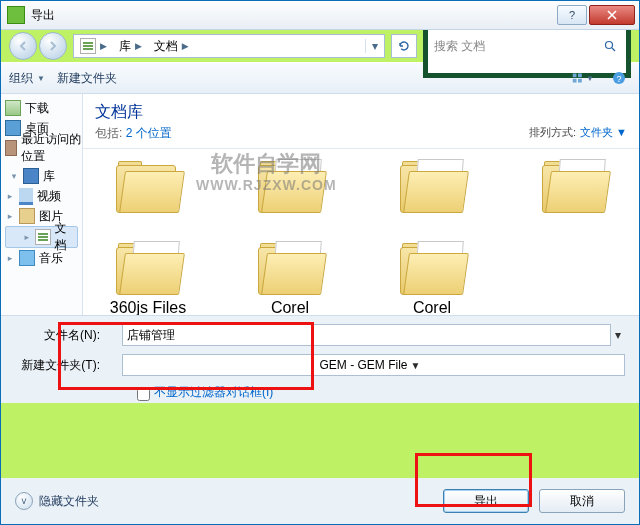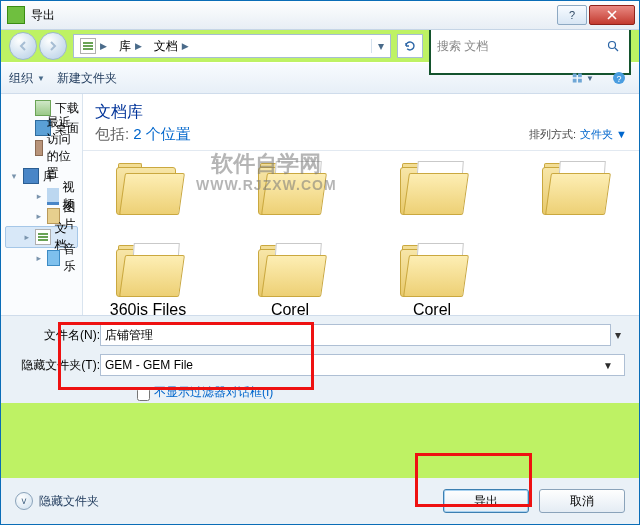--- a/index.html
+++ b/index.html
@@ -10,65 +10,65 @@
   .winbtns{display:flex;height:20px;margin-right:4px}
   .winbtn{width:28px;height:18px;border:1px solid #8da9c3;margin-left:2px;border-radius:2px;background:linear-gradient(#f7fbff,#d8e6f4);display:flex;align-items:center;justify-content:center;font-size:11px;color:#304a66}
   .winbtn.close{background:linear-gradient(#e98a83,#c33a2f);color:#fff;border-color:#8e221a;width:44px}
   .navbar{height:32px;display:flex;align-items:center;padding:0 8px;gap:6px}
   .navbtns{display:flex;gap:2px}
   .navcircle{width:26px;height:26px;border-radius:50%;background:radial-gradient(circle at 35% 30%,#fdfefe,#cfe0ef 60%,#b7cee3);border:1px solid #9cb7cf;display:flex;align-items:center;justify-content:center;color:#9fb3c6}
   .addrbar{flex:1;height:22px;border:1px solid #a6bdd3;background:#fff;display:flex;align-items:center;font-size:12px}
   .addrbar .seg{padding:0 6px;display:flex;align-items:center;gap:4px;height:100%}
   .drop{border-left:1px solid #d4e1ed;width:18px;text-align:center;color:#4a6b8a}
   .refresh{width:24px;height:22px;border:1px solid #a6bdd3;background:#fff;display:flex;align-items:center;justify-content:center;color:#2a64a5}
-  .searchbar{width:186px;height:22px;border:2px solid #14532d;background:#fff;display:flex;align-items:center;color:#888;padding:16px 6px}
+  .searchbar{width:186px;height:22px;border:5px solid #14532d;background:#fff;display:flex;align-items:center;color:#888;padding:16px 6px}
   .searchbar span.icon{color:#2a64a5;margin-right:4px}
   .toolbar{height:30px;border-top:1px solid #fff;border-bottom:1px solid #cfdceb;background:linear-gradient(#f8fbfe,#e7eff7);display:flex;align-items:center;padding:0 8px;gap:12px}
   .toolbar .item{display:flex;align-items:center;gap:4px;color:#1e395b}
   .toolbar .spacer{flex:1}
   .iconbtn{width:22px;height:20px;border:1px solid transparent;display:flex;align-items:center;justify-content:center;color:#2a64a5;border-radius:2px}
   .body{display:flex;height:221px;border-bottom:1px solid #cfdceb}
   .sidebar{width:167px;background:#fafcfe;border-right:1px solid #d9e4ef;overflow:auto;padding-top:4px}
-  .treeitem{display:flex;align-items:center;height:20px;padding-left:34px;gap:4px}
+  .treeitem{display:flex;align-items:center;height:20px;padding-left:4px;gap:4px}
   .treeitem.group{padding-left:8px;margin-top:8px;font-weight:400}
   .treeitem.selected{background:#d8e8f8;border:1px solid #a5c7e8;border-radius:2px;margin:0 4px;padding-left:16px;height:20px}
   .ticon{width:14px;height:14px;display:inline-block}
   .ic-dl{background:linear-gradient(#cfe7c7,#9ac987);border:1px solid #6aa356}
   .ic-desk{background:#5aa0d6;border:1px solid #2f6c9e}
   .ic-recent{background:#b8947a;border:1px solid #8a6a53}
   .ic-lib{background:#4a86c7;border:1px solid #2b5e93}
   .ic-vid{background:#bcd7f0;border-bottom:3px solid #4a86c7}
   .ic-pic{background:#e7cf8e;border:1px solid #b9995a}
   .ic-doc{background:#fff;border:1px solid #b0b0b0;position:relative}
   .ic-doc::after{content:"";position:absolute;left:2px;right:2px;top:3px;height:2px;background:#6aa356;box-shadow:0 3px 0 #6aa356,0 6px 0 #6aa356}
   .ic-mus{background:#7ec0ed;border:1px solid #3c8bc4}
   .tri{width:10px;color:#7a94ad;font-size:9px;text-align:center}
   .main{flex:1;background:#fff;display:flex;flex-direction:column}
   .libhead{padding:8px 12px 2px;display:flex}
   .libhead .left{flex:1}
   .libtitle{color:#003399;font-size:16px}
-  .libsub{color:#666;font-size:15px;margin-top:2px}
+  .libsub{color:#666;font-size:12px;margin-top:2px}
   .sortby{color:#444;font-size:11px;display:flex;align-items:flex-end;gap:4px;padding-bottom:2px}
   .sortby a{color:#0066cc}
   .divider{height:1px;background:#e2e9f1;margin:4px 0 2px}
   .filegrid{flex:1;overflow:auto;padding:6px 10px;position:relative}
   .gridrow{display:flex;gap:32px;margin-bottom:6px}
   .folder{width:110px;display:flex;flex-direction:column;align-items:center}
   .foldericon{width:72px;height:56px;position:relative}
   .foldericon .back{position:absolute;bottom:0;left:4px;width:58px;height:46px;background:linear-gradient(#f7e6a8,#e8c96b);border:1px solid #caa83f;border-radius:3px}
   .foldericon .tab{position:absolute;top:4px;left:6px;width:22px;height:8px;background:#f2dd95;border:1px solid #caa83f;border-bottom:none;border-radius:2px 2px 0 0}
   .foldericon .paper{position:absolute;bottom:2px;left:20px;width:44px;height:50px;background:#fff;border:1px solid #c9c9c9;transform:skewX(-4deg)}
   .foldericon .front{position:absolute;bottom:0;left:10px;width:58px;height:40px;background:linear-gradient(#fdeeb4,#edd075);border:1px solid #caa83f;border-radius:2px;transform:skewX(-8deg)}
   .folder .lbl{margin-top:4px;text-align:center;font-size:16px;min-height:16px;overflow:hidden;white-space:nowrap;text-overflow:ellipsis;max-width:110px}
   .watermark{position:absolute;top:150px;left:195px;font-size:22px;color:rgba(120,120,120,0.55);font-weight:bold;pointer-events:none;text-align:center;line-height:1.2}
   .bottom{padding:8px 14px 0;background:#eaf1f7}
   .formrow{display:flex;align-items:center;margin-bottom:8px}
-  .formrow label{width:85px;text-align:right;margin-right:0}
+  .formrow label{width:85px;text-align:right;margin-right:22px}
   .textinput,.combo{flex:1;height:22px;border:1px solid #aebfd4;background:#fff;font:inherit;padding:0 4px;box-sizing:border-box}
-  .combo{display:flex;align-items:center;justify-content:space-between;padding-right:8px}
+  .combo{display:flex;align-items:center;justify-content:center;padding-right:8px}
   .combo .ar{width:16px;height:16px;color:#2a2a2a;display:flex;align-items:center;justify-content:center;font-size:10px}
   .annot-red{position:absolute;border:3px solid #e11}
   .filtersrow{display:flex;align-items:flex-start;margin:4px 0 0 118px}
   .filtersrow input{margin-right:4px;position:relative;top:1px}
   .filtersrow label{color:#0066cc}
   .footer{position:absolute;bottom:0;left:0;right:0;height:46px;background:#eaf1f7;display:flex;align-items:center;padding:0 14px}
   .footer .spacer{flex:1}
   .btn{width:86px;height:24px;border:1px solid #8aa3ba;background:linear-gradient(#fefefe,#e4ecf4);border-radius:3px;font:inherit;margin-left:10px}
   .btn.primary{border:1px solid #3c7fb1;box-shadow:0 0 0 1px #a7d1f0 inset}
   .hiddenfiles{display:flex;align-items:center;gap:6px;color:#1e395b}
@@ -299,21 +299,21 @@
     <div style="font-size:14px;letter-spacing:1px">WWW.RJZXW.COM</div>
   </div>
 
   <div class="bottom">
     <div class="formrow">
       <label>文件名(N):</label>
       <input class="textinput" value="店铺管理" style="">
       <span style="width:14px;text-align:center;color:#333">▾</span>
     </div>
     <div class="formrow">
-      <label>隐藏文件夹(T):</label>
+      <label>新建文件夹(T):</label>
       <div class="combo">
         <span>GEM - GEM File</span>
         <span class="ar">▼</span>
       </div>
     </div>
 
     <div class="filtersrow">
       <input type="checkbox" style="">
       <label style="max-width:140px">不显示过滤器对话框(I)</label>
     </div>

